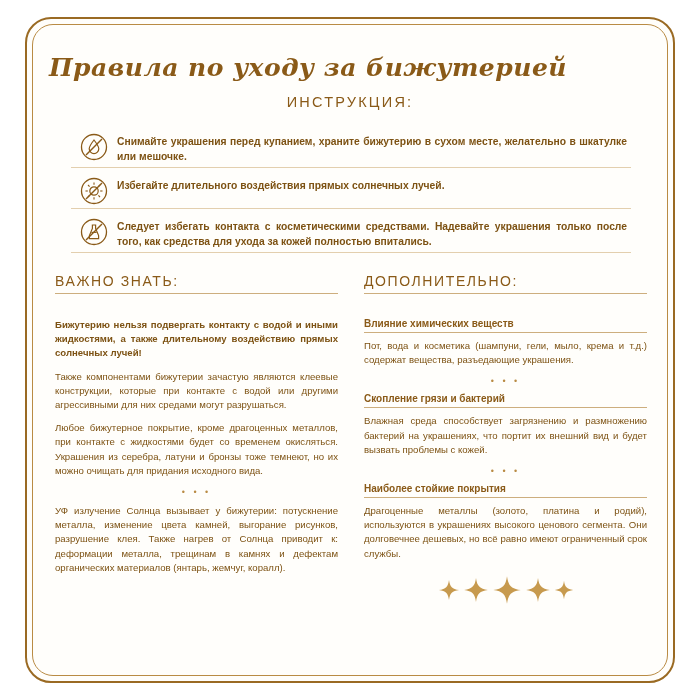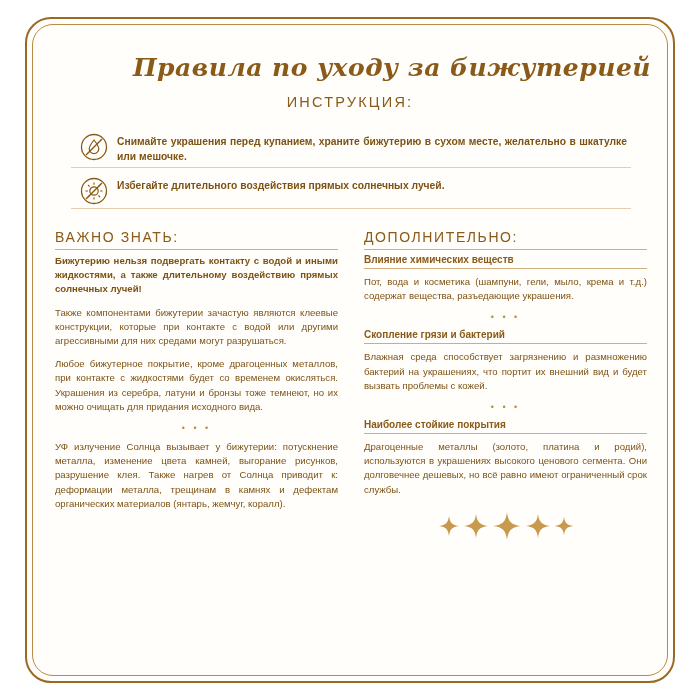--- a/index.html
+++ b/index.html
@@ -34,21 +34,21 @@
   }
   .inner {
     position: absolute;
     left: 22px;
     top: 16px;
     right: 22px;
     bottom: 14px;
   }
   
   #title {
-    text-align: right;
+    text-align: left;
     font-family: "DejaVu Serif", serif;
     font-style: italic;
     font-weight: bold;
     font-size: 25px;
     color: #8a5a18;
     letter-spacing: 0.5px;
     margin-top: 18px;
     margin-bottom: 6px;
   }
   
@@ -94,21 +94,21 @@
     padding: 0 4px 0 6px;
   }
   .col-left { width: 298px; padding-right: 14px; }
   .col-right { width: 298px; padding-left: 12px; }
   .col-head {
     color: #8a5a18;
     font-size: 14px;
     letter-spacing: 1.6px;
     padding-bottom: 4px;
     border-bottom: 1px solid #cdae7e;
-    margin-bottom: 4px;
+    margin-bottom: 24px;
   }
   p.body {
     color: #7d5213;
     font-size: 9.6px;
     line-height: 14.2px;
     text-align: justify;
     margin: 0 0 9px 0;
   }
   p.body.bold { font-weight: bold; }
   .dots {
@@ -171,20 +171,31 @@
             <line x1="20" y1="8" x2="18.4" y2="9.6"></line>
             <line x1="9.6" y1="18.4" x2="8" y2="20"></line>
           </g>
           <line x1="6" y1="22" x2="22" y2="6" stroke="#8a5a18" stroke-width="1.4"></line>
         </svg>
       </div>
       <div class="instr-text">Избегайте длительного воздействия прямых солнечных лучей.</div>
     </div>
 
 
+    <div class="instr-row">
+      <div class="instr-icon">
+        <svg width="28" height="28" viewBox="0 0 28 28">
+          <circle cx="14" cy="14" r="12.5" fill="none" stroke="#8a5a18" stroke-width="1.3"></circle>
+          <path d="M12.4 7 h3.2 v3.4 l3 7.1 v3.2 h-9.2 v-3.2 l3 -7.1 z" fill="none" stroke="#8a5a18" stroke-width="1.2"></path>
+          <line x1="11.4" y1="14.4" x2="16.6" y2="14.4" stroke="#8a5a18" stroke-width="1.1"></line>
+          <line x1="6" y1="22" x2="22" y2="6" stroke="#8a5a18" stroke-width="1.4"></line>
+        </svg>
+      </div>
+      <div class="instr-text">Следует избегать контакта с косметическими средствами. Надевайте украшения только после того, как средства для ухода за кожей полностью впитались.</div>
+    </div>
 
     <div class="columns">
 
       <div class="col-left">
         <div class="col-head">ВАЖНО ЗНАТЬ:</div>
         <p class="body bold">Бижутерию нельзя подвергать контакту с водой и иными жидкостями, а также длительному воздействию прямых солнечных лучей!</p>
         <p class="body">Также компонентами бижутерии зачастую являются клеевые конструкции, которые при контакте с водой или другими агрессивными для них средами могут разрушаться.</p>
         <p class="body">Любое бижутерное покрытие, кроме драгоценных металлов, при контакте с жидкостями будет со временем окисляться. Украшения из серебра, латуни и бронзы тоже темнеют, но их можно очищать для придания исходного вида.</p>
         <div class="dots">• • •</div>
         <p class="body">УФ излучение Солнца вызывает у бижутерии: потускнение металла, изменение цвета камней, выгорание рисунков, разрушение клея. Также нагрев от Солнца приводит к: деформации металла, трещинам в камнях и дефектам органических материалов (янтарь, жемчуг, коралл).</p>

